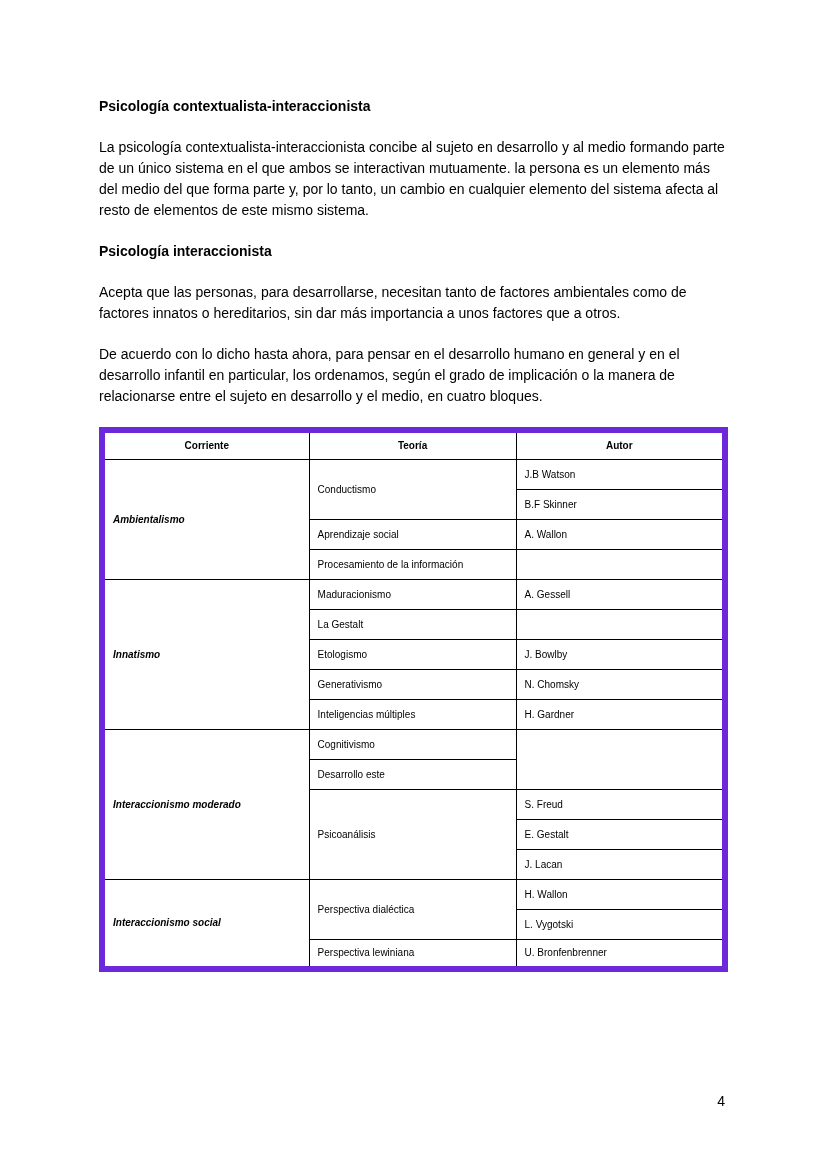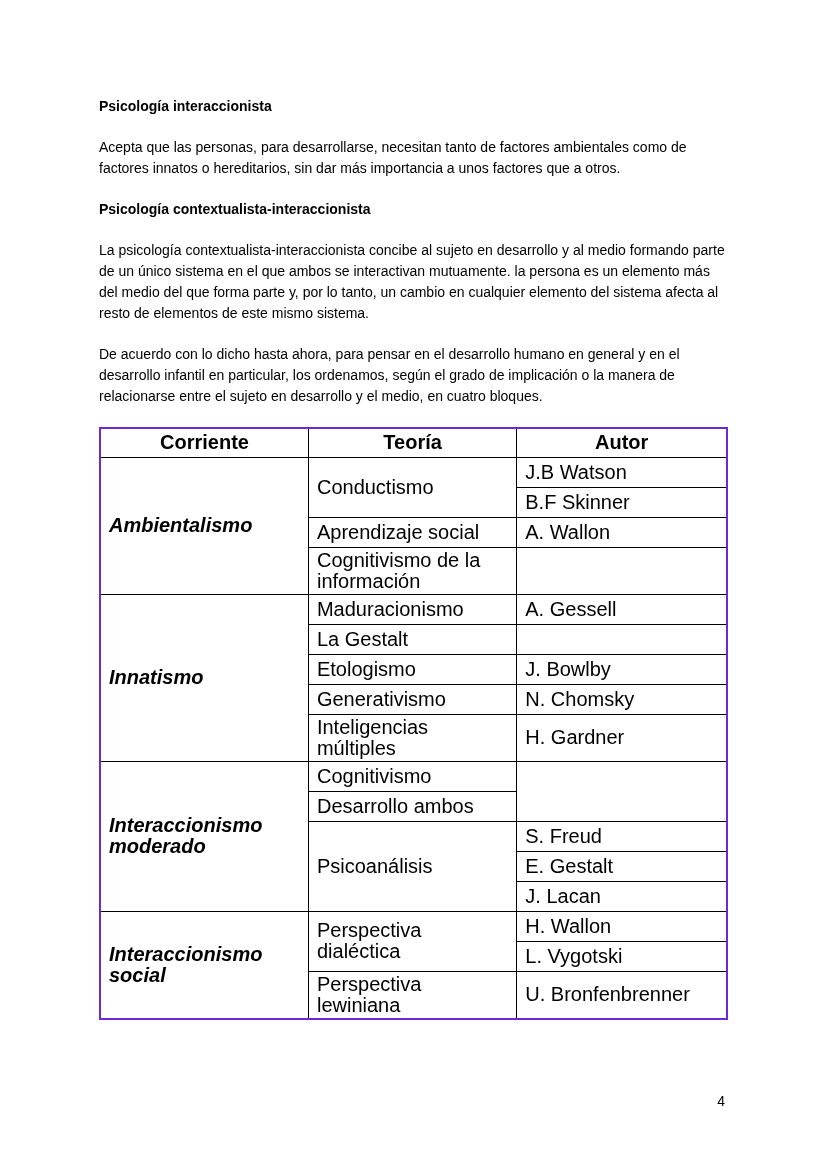--- a/index.html
+++ b/index.html
@@ -22,22 +22,22 @@
     font-weight: 700;
     margin: 0 0 20px 0;
   }
   .doc-paragraph {
     margin: 0 0 20px 0;
   }
   table.doc-table {
     border-collapse: collapse;
     width: 100%;
     margin-top: 3px;
-    border: 2px solid #6d28d9;
-    font-size: 20px;
+    border: 6px solid #6d28d9;
+    font-size: 10px;
     line-height: 21px;
   }
   table.doc-table th,
   table.doc-table td {
     border: 1px solid #000000;
     padding: 2px 8px;
     vertical-align: middle;
     text-align: left;
     height: 30px;
   }
@@ -54,27 +54,27 @@
     font-size: 14px;
     line-height: 21px;
   }
 </style>
 </head>
 <body>
 
 <div class="page">
 
   <section>
-    <h2 class="doc-heading">Psicología interaccionista</h2>
-    <p class="doc-paragraph">Acepta que las personas, para desarrollarse, necesitan tanto de factores ambientales como de factores innatos o hereditarios, sin dar más importancia a unos factores que a otros.</p>
+    <h2 class="doc-heading">Psicología contextualista-interaccionista</h2>
+    <p class="doc-paragraph">La psicología contextualista-interaccionista concibe al sujeto en desarrollo y al medio formando parte de un único sistema en el que ambos se interactivan mutuamente. la persona es un elemento más del medio del que forma parte y, por lo tanto, un cambio en cualquier elemento del sistema afecta al resto de elementos de este mismo sistema.</p>
   </section>
 
   <section>
-    <h2 class="doc-heading">Psicología contextualista-interaccionista</h2>
-    <p class="doc-paragraph">La psicología contextualista-interaccionista concibe al sujeto en desarrollo y al medio formando parte de un único sistema en el que ambos se interactivan mutuamente. la persona es un elemento más del medio del que forma parte y, por lo tanto, un cambio en cualquier elemento del sistema afecta al resto de elementos de este mismo sistema.</p>
+    <h2 class="doc-heading">Psicología interaccionista</h2>
+    <p class="doc-paragraph">Acepta que las personas, para desarrollarse, necesitan tanto de factores ambientales como de factores innatos o hereditarios, sin dar más importancia a unos factores que a otros.</p>
   </section>
 
   <section>
     <p class="doc-paragraph">De acuerdo con lo dicho hasta ahora, para pensar en el desarrollo humano en general y en el desarrollo infantil en particular, los ordenamos, según el grado de implicación o la manera de relacionarse entre el sujeto en desarrollo y el medio, en cuatro bloques.</p>
   </section>
 
   <table class="doc-table">
     <colgroup>
       <col style="width:209px">
       <col style="width:209px">
@@ -95,21 +95,21 @@
         <td class="c-autor">J.B Watson</td>
       </tr>
       <tr>
         <td class="c-autor">B.F Skinner</td>
       </tr>
       <tr>
         <td class="c-teoria">Aprendizaje social</td>
         <td class="c-autor">A. Wallon</td>
       </tr>
       <tr>
-        <td class="c-teoria">Cognitivismo de la información</td>
+        <td class="c-teoria">Procesamiento de la información</td>
         <td class="c-autor"></td>
       </tr>
 
       <tr>
         <td class="c-corriente" rowspan="5">Innatismo</td>
         <td class="c-teoria">Maduracionismo</td>
         <td class="c-autor">A. Gessell</td>
       </tr>
       <tr>
         <td class="c-teoria">La Gestalt</td>
@@ -127,21 +127,21 @@
         <td class="c-teoria">Inteligencias múltiples</td>
         <td class="c-autor">H. Gardner</td>
       </tr>
 
       <tr>
         <td class="c-corriente" rowspan="5">Interaccionismo moderado</td>
         <td class="c-teoria">Cognitivismo</td>
         <td class="c-autor" rowspan="2"></td>
       </tr>
       <tr>
-        <td class="c-teoria">Desarrollo ambos</td>
+        <td class="c-teoria">Desarrollo este</td>
       </tr>
       <tr>
         <td class="c-teoria" rowspan="3">Psicoanálisis</td>
         <td class="c-autor">S. Freud</td>
       </tr>
       <tr>
         <td class="c-autor">E. Gestalt</td>
       </tr>
       <tr>
         <td class="c-autor">J. Lacan</td>

